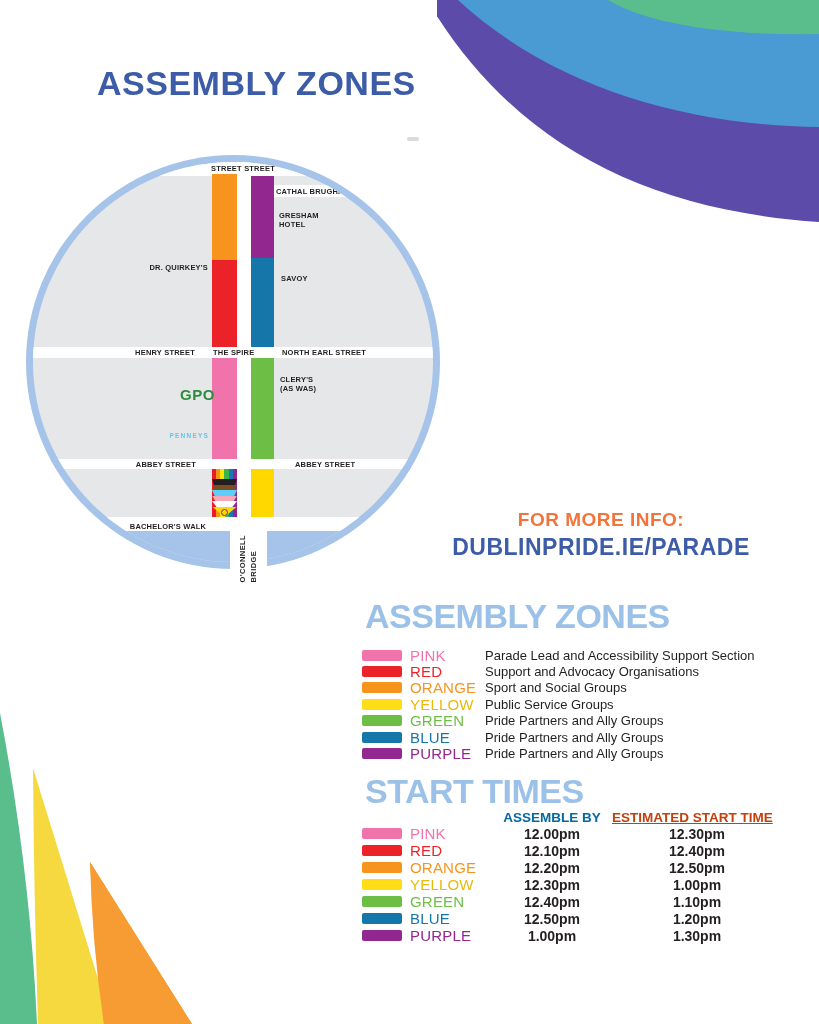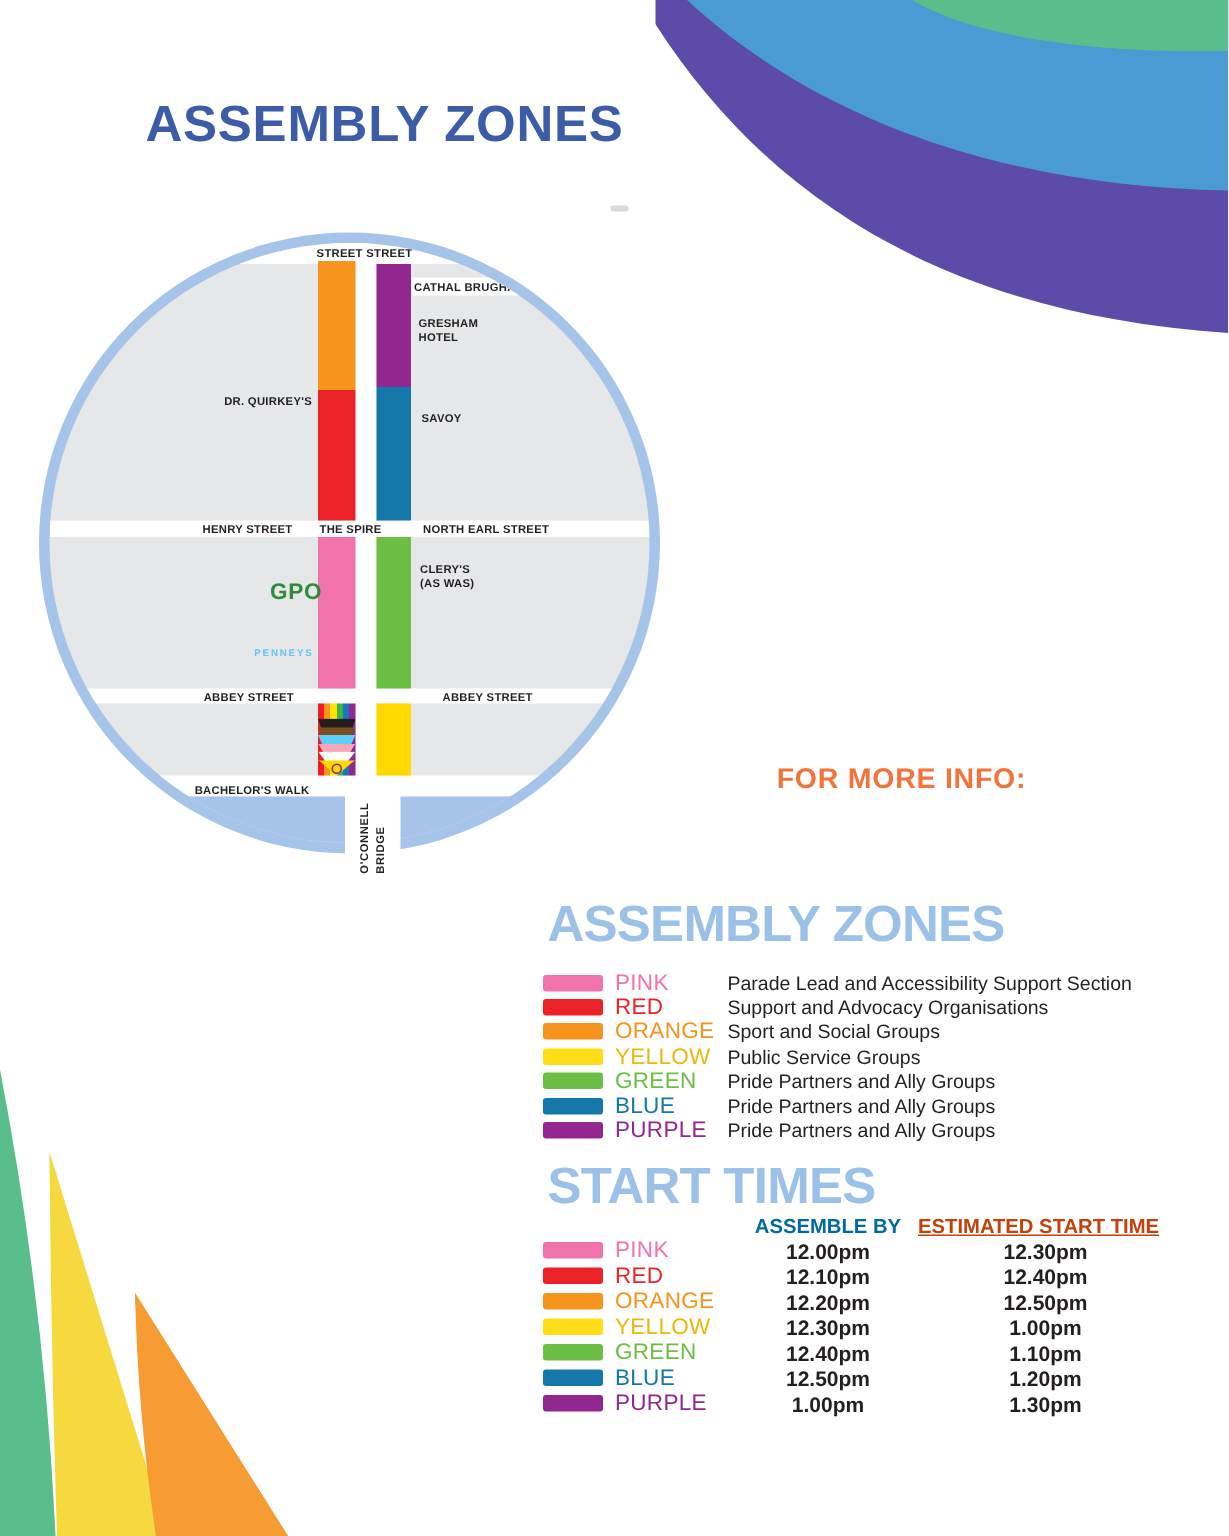--- a/index.html
+++ b/index.html
@@ -162,20 +162,21 @@
 
   <div class="bridge">
     <div class="bridge-label">
       <div>O'CONNELL</div>
       <div>BRIDGE</div>
     </div>
   </div>
 
   <div class="info">
     <div class="info-l1">FOR MORE INFO:</div>
+    <div class="info-l2">DUBLINPRIDE.IE/PARADE</div>
   </div>
 
   <div class="section-heading" style="left:365px; top:597px;">ASSEMBLY ZONES</div>
   <div class="rows" style="top:647px;">
     <div class="row">
       <span class="sw bc-pink"></span>
       <span class="zname tc-pink">PINK</span>
       <span class="zdesc">Parade Lead and Accessibility Support Section</span>
     </div>
     <div class="row">

